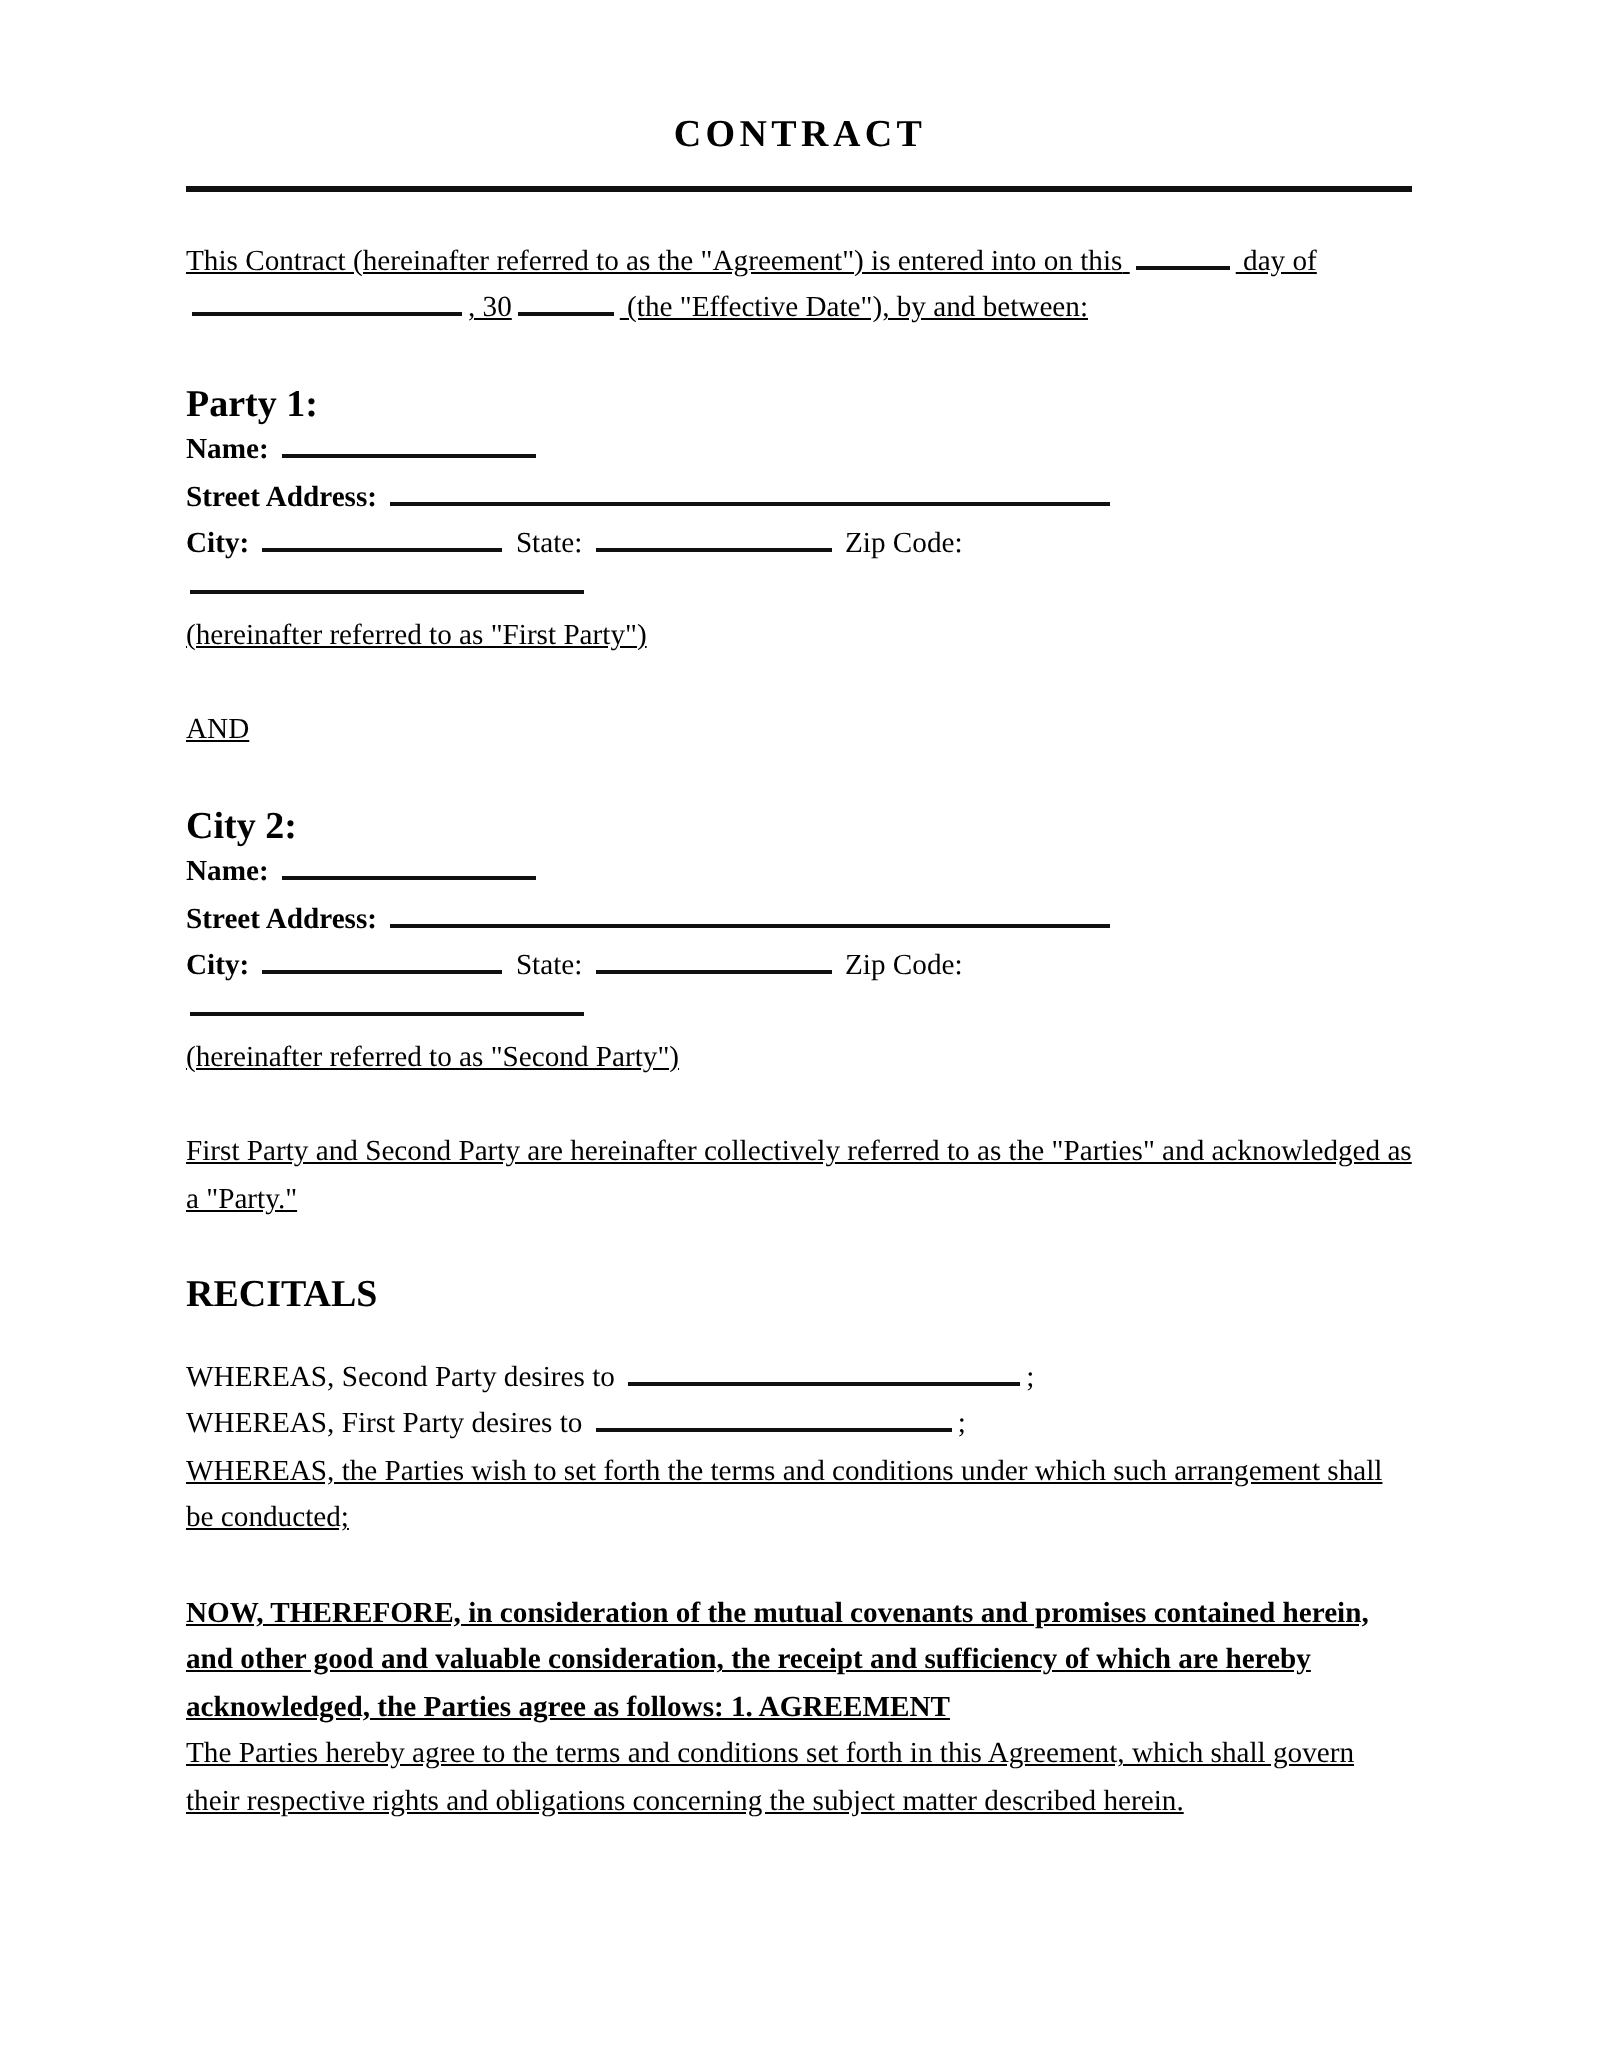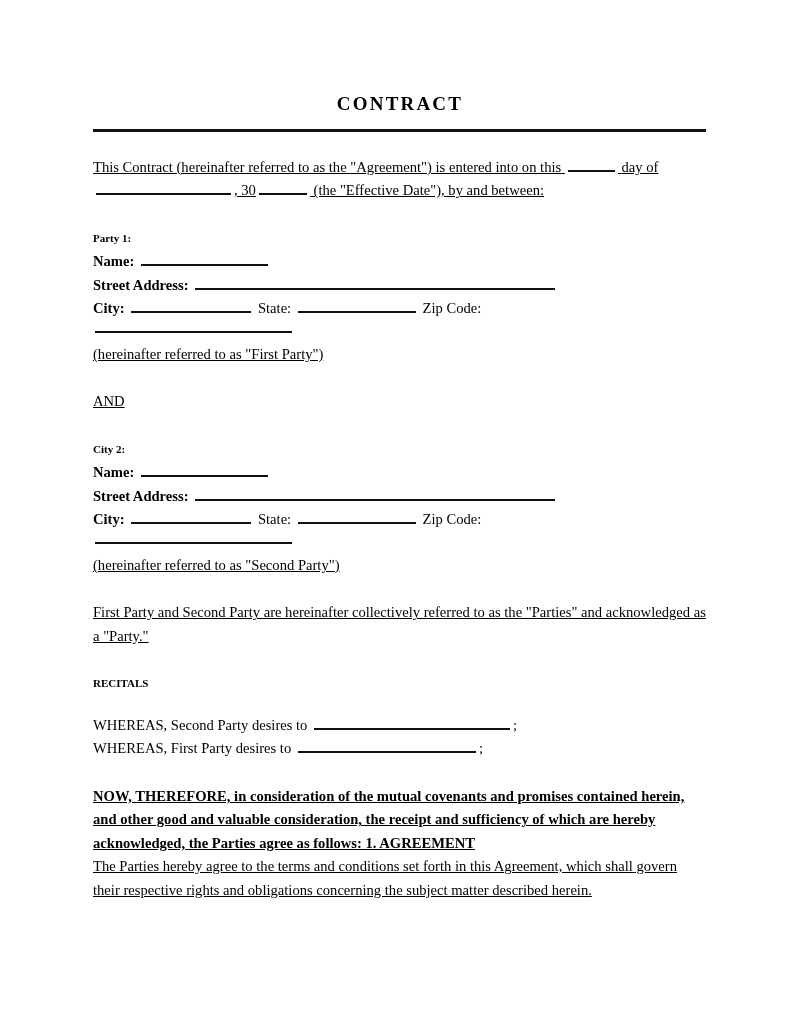--- a/index.html
+++ b/index.html
@@ -26,21 +26,21 @@
   .content {
     position: absolute;
     left: 93px;
     top: 0;
     width: 614px;
   }
 
   
   .doc-title {
     margin: 0;
-    padding-top: 94px;
+    padding-top: 58px;
     text-align: center;
     font-size: 19px;
     font-weight: bold;
     letter-spacing: 2.2px;
     line-height: 1.1;
     font-family: "Liberation Serif", "DejaVu Serif", serif;
   }
 
   .title-rule {
     margin-top: 14px;
@@ -95,21 +95,21 @@
   .b-whereas1  { width: 178px; }
   .b-whereas2  { width: 196px; }
 
   .zip-line-wrap {
     padding-top: 10px;
     padding-left: 2px;
   }
   .zip-line-wrap .blank-standalone { width: 197px; }
 
   .heading-bold {
-    font-size: 11px;
+    font-size: 19px;
     line-height: 23.5px;
     font-weight: bold;
   }
 </style>
 </head>
 <body>
 
 <div class="page">
   <div class="content">
 
@@ -203,20 +203,21 @@
     <div class="row">
       <span>WHEREAS, Second Party desires to</span>
       <span class="blank b-whereas2"></span><span>;</span>
     </div>
 
     <div class="row">
       <span>WHEREAS, First Party desires to</span>
       <span class="blank b-whereas1"></span><span>;</span>
     </div>
 
+    <div class="para">WHEREAS, the Parties wish to set forth the terms and conditions under which such arrangement shall be conducted;</div>
 
     <div class="spacer-lg"></div>
 
     <div class="para bold">NOW, THEREFORE, in consideration of the mutual covenants and promises contained herein, and other good and valuable consideration, the receipt and sufficiency of which are hereby acknowledged, the Parties agree as follows: 1. AGREEMENT</div>
 
     <div class="para">The Parties hereby agree to the terms and conditions set forth in this Agreement, which shall govern their respective rights and obligations concerning the subject matter described herein.</div>
 
   </div>
 </div>
 

